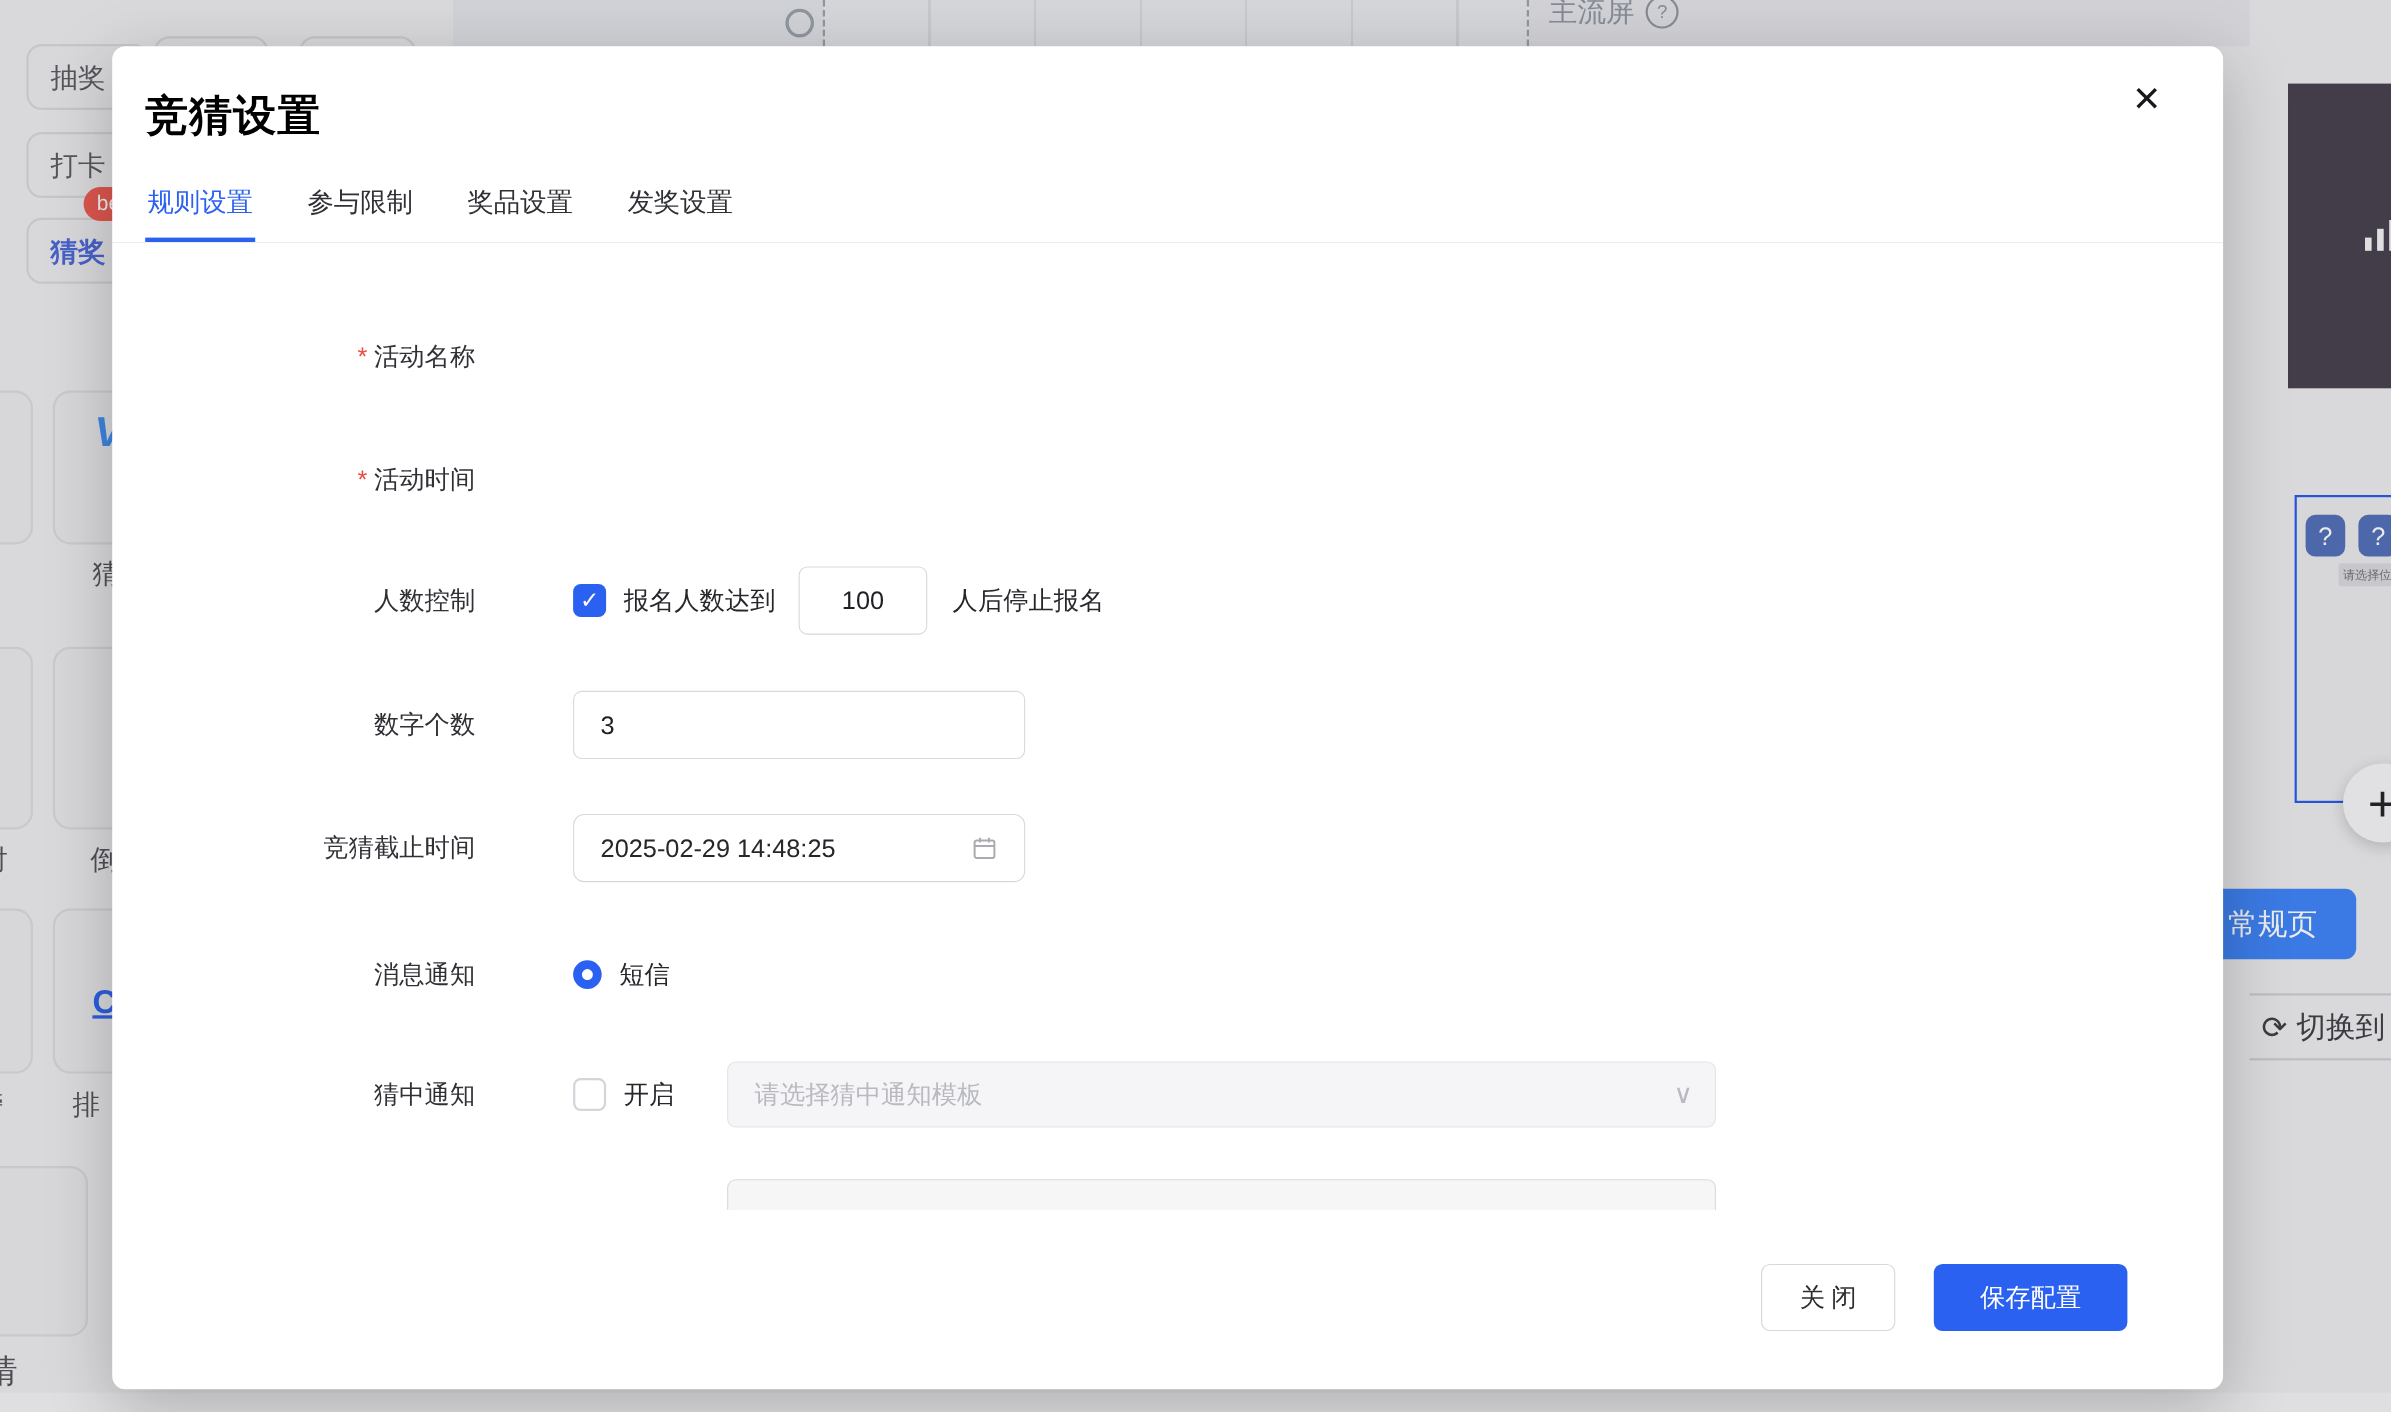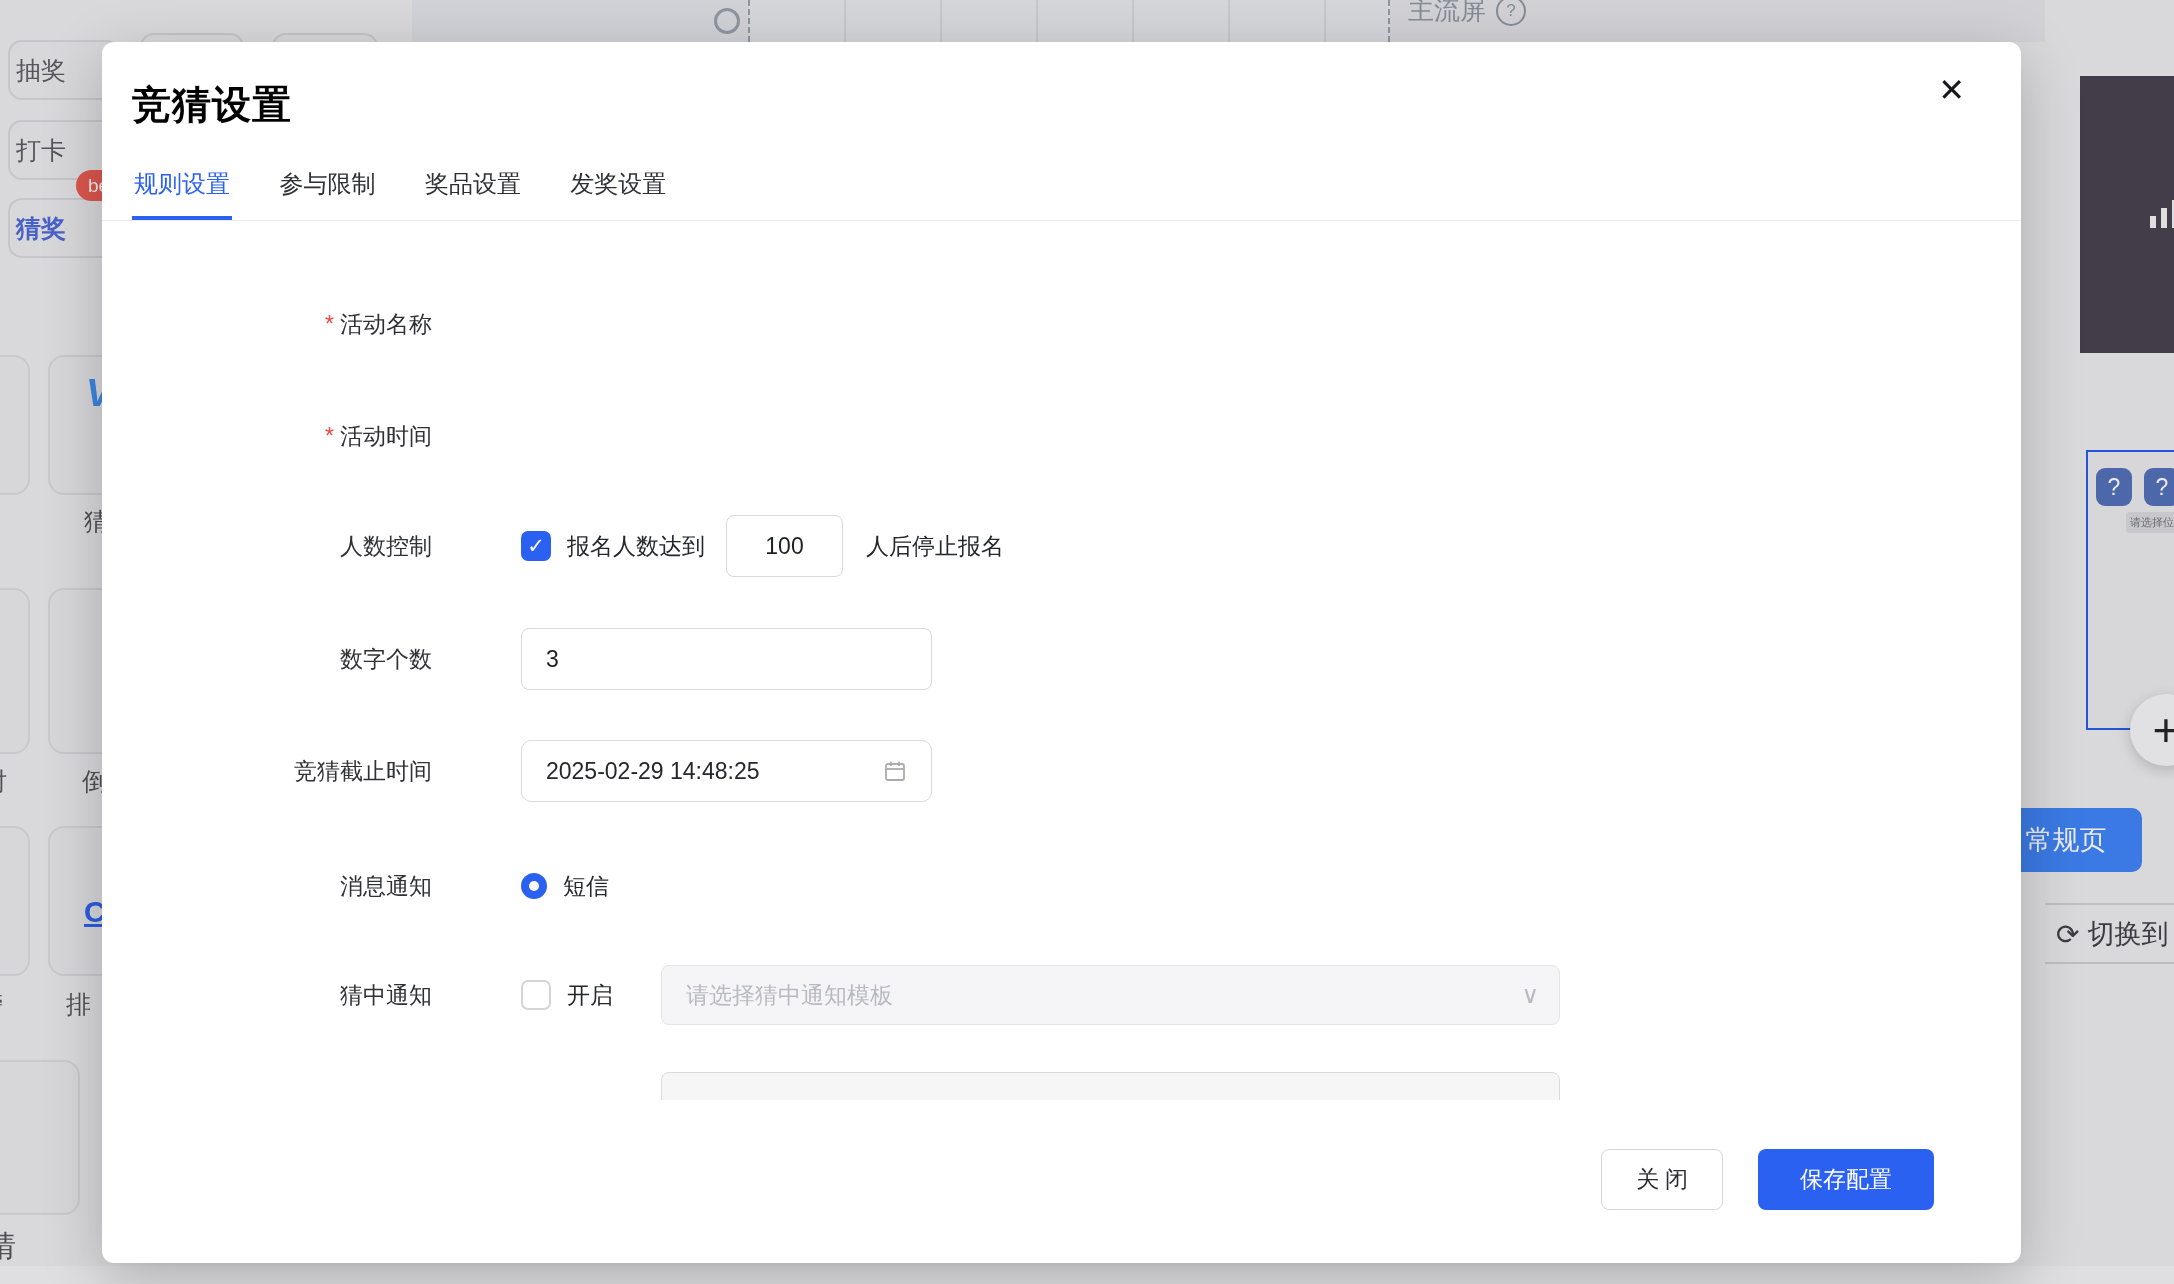--- a/index.html
+++ b/index.html
@@ -13,22 +13,22 @@
   
   #bg{position:absolute;inset:0;z-index:0;}
   .top-panel{left:412px;top:0;width:337px;height:42px;background:#e2e4e8;}
   .top-grid{left:750px;top:0;width:638px;height:42px;background:#e7e8eb repeating-linear-gradient(90deg,transparent 0 94px,rgba(120,125,135,.14) 94px 96px);}
   .top-right-panel{left:1390px;top:0;width:655px;height:42px;background:#e2e3e7;}
   .dash-line{top:0;height:42px;width:0;border-left:2px dashed #9aa0a9;}
   .top-circle{left:714px;top:8px;width:20px;height:20px;border:3px solid #99a0a9;border-radius:50%;background:transparent;}
   .screen-label{left:1408px;top:-7px;font-size:26px;color:#8e95a0;display:flex;align-items:center;gap:10px;white-space:nowrap;}
   .help-circle{width:26px;height:26px;border:2px solid #8e95a0;border-radius:50%;font-size:17px;display:flex;align-items:center;justify-content:center;color:#8e95a0;}
   .sliver-pill{top:33px;height:40px;border:2px solid #d4d4d9;border-radius:14px;background:#eaeaec;}
-  .pill{left:8px;width:112px;height:60px;border:2px solid #d6d6da;border-radius:14px;background:#eaeaec;
-        color:#58585e;font-size:25px;display:flex;align-items:center;padding-left:6px;box-sizing:border-box;white-space:nowrap;}
+  .pill{left:24px;width:112px;height:60px;border:2px solid #d6d6da;border-radius:14px;background:#eaeaec;
+        color:#58585e;font-size:25px;display:flex;align-items:center;padding-left:20px;box-sizing:border-box;white-space:nowrap;}
   .pill.active{color:#4a66d6;font-weight:bold;}
   .beta-badge{left:76px;top:170px;background:#ee5a4f;color:#fff;font-size:19px;line-height:1;border-radius:999px;padding:6px 12px;white-space:nowrap;}
   .tile{border:2px solid #d9d9dd;border-radius:16px;background:#e9e9eb;box-sizing:border-box;}
   .tile-label{color:#515156;font-size:25px;white-space:nowrap;}
   .v-logo{font-size:38px;font-weight:bold;font-style:italic;color:#3e8df2;}
   .c-logo{font-size:30px;font-weight:bold;color:#2b61f1;text-decoration:underline;}
   .dark-rect{left:2080px;top:76px;width:94px;height:277px;background:#433e4a;}
   .eq{left:2150px;top:200px;display:flex;align-items:flex-end;gap:5px;}
   .eq span{display:block;background:#f2f2f2;width:6px;}
   .blue-panel{left:2086px;top:450px;width:100px;height:280px;border:2px solid #2457e9;background:#e9e9eb;box-sizing:border-box;}

